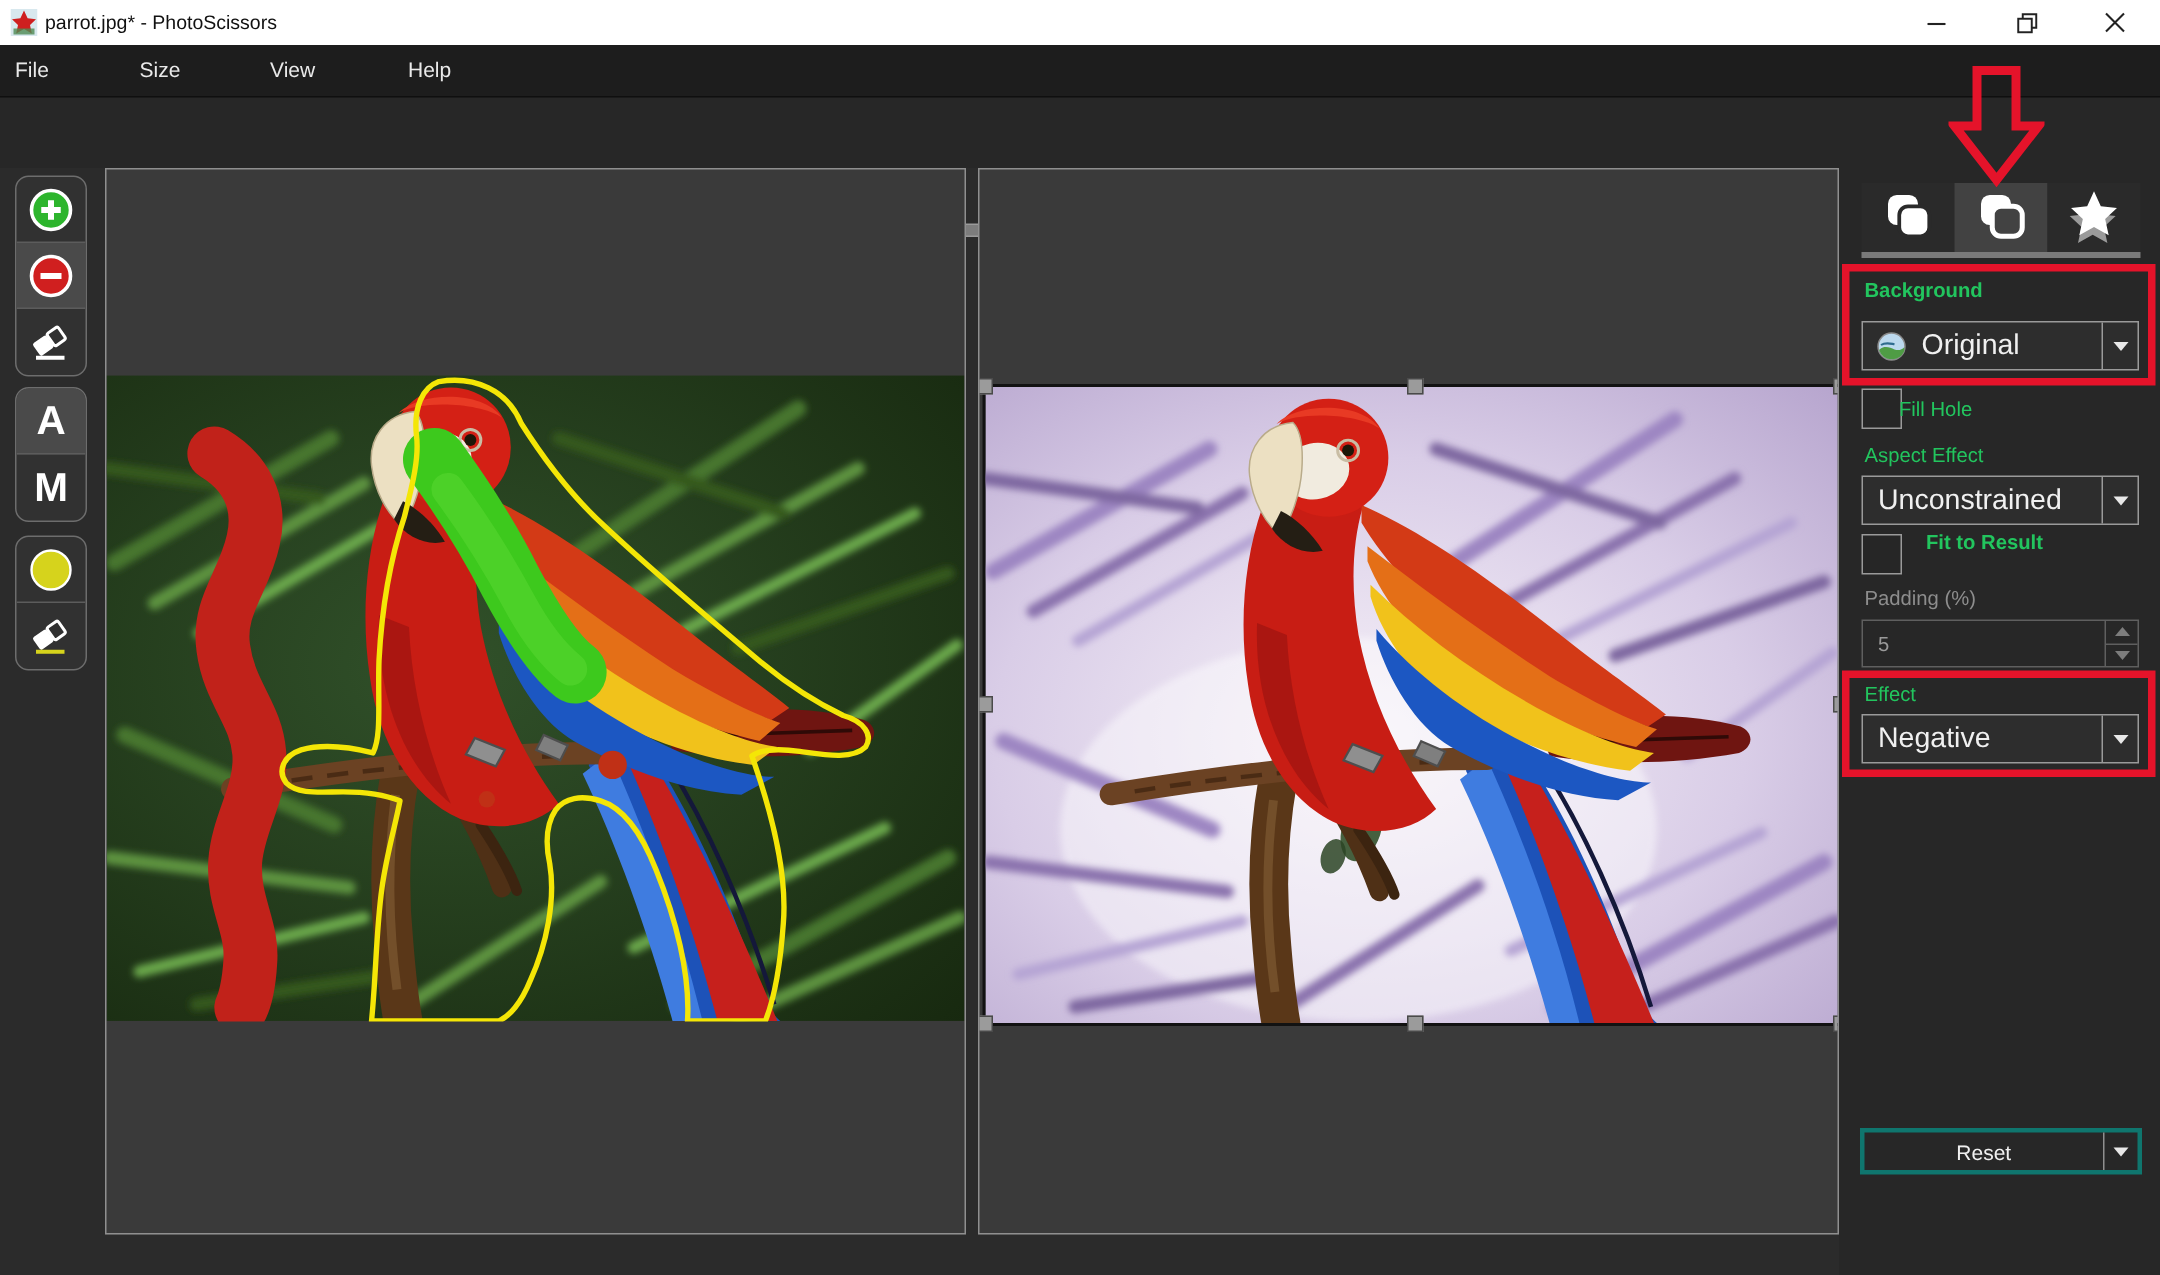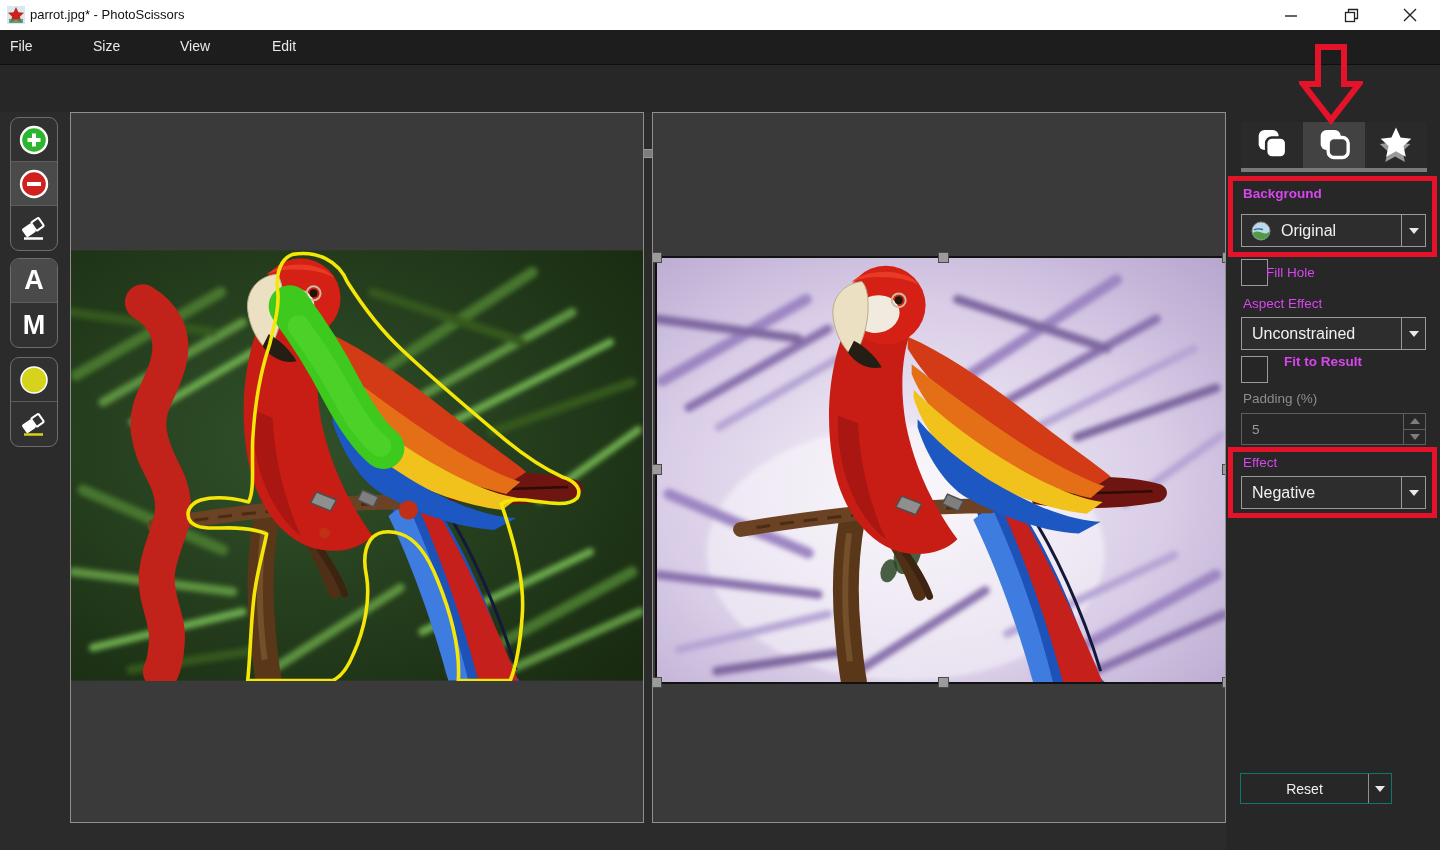--- a/index.html
+++ b/index.html
@@ -43,34 +43,34 @@
   .photo { position:absolute; }
   .resultframe { position:absolute; border:2px solid #121212; }
   .handle { position:absolute; width:11px; height:11px; background:#9b9b9b; border:1px solid #4a4a4a; }
 
   
   .sidebar { left:1226px; top:112px; width:214px; height:738px; background:#272727; }
   .tabstrip { position:absolute; left:15px; top:10px; display:flex; }
   .tab { width:62px; height:46px; display:flex; align-items:center; justify-content:center; background:#2a2a2a; }
   .tab.sel { background:#424242; }
   .tab-underline { position:absolute; left:15px; top:56px; width:186px; height:4px; background:#7a7a7a; }
-  .sb-label { position:absolute; left:17px; font-size:13.5px; color:#d946ef; }
+  .sb-label { position:absolute; left:17px; font-size:13.5px; color:#22c55e; }
   .sb-label.bold { font-weight:bold; }
   .sb-label.dim { color:#8d8d8d; }
   .dd { position:absolute; left:15px; width:185px; height:33px; border:1px solid #9a9a9a; background:#2d2d2d; display:flex; align-items:center; }
-  .dd-text { font-size:16px; color:#f0f0f0; margin-left:10px; }
+  .dd-text { font-size:19px; color:#f0f0f0; margin-left:10px; }
   .dd-arrow { position:absolute; right:0; top:0; width:24px; height:100%; border-left:1px solid #9a9a9a; display:flex; align-items:center; justify-content:center; }
   .dd-tri { width:0; height:0; border-left:5px solid transparent; border-right:5px solid transparent; border-top:6px solid #e8e8e8; }
   .chk { position:absolute; left:15px; width:27px; height:27px; border:1px solid #9a9a9a; background:#262626; }
   .spinbox { position:absolute; left:15px; width:185px; height:32px; border:1px solid #5f5f5f; display:flex; }
   .spinbox .val { flex:1; display:flex; align-items:center; font-size:13.5px; color:#9a9a9a; padding-left:10px; }
   .spinbox .spin-arrows { border-left:1px solid #5f5f5f; }
   .spinbox .tri-up { border-bottom-color:#7d7d7d; }
   .spinbox .tri-dn { border-top-color:#7d7d7d; }
-  .resetbtn { position:absolute; left:14px; top:661px; width:152px; height:31px; border:1px solid #0f766e; display:flex; }
+  .resetbtn { position:absolute; left:14px; top:640px; width:188px; height:31px; border:3px solid #0f766e; display:flex; }
   .resetbtn .lab { flex:1; display:flex; align-items:center; justify-content:center; font-size:14px; color:#f0f0f0; }
   .resetbtn .arr { width:23px; border-left:1px solid #8f8f8f; display:flex; align-items:center; justify-content:center; }
 
   
   .ann-box { position:absolute; border:5px solid #e5132a; }
 </style>
 </head>
 <body>
 
 <svg width="0" height="0" style="position:absolute">
@@ -219,21 +219,21 @@
       <svg width="14" height="14" viewBox="0 0 14 14">
           <path d="M1,1 L13,13 M13,1 L1,13" stroke="#222" stroke-width="1.4"></path>
         </svg>
     </div>
   </div>
 
   <div class="abs menubar">
     <span class="abs menu-item" style="left:10px">File</span>
     <span class="abs menu-item" style="left:93px">Size</span>
     <span class="abs menu-item" style="left:180px">View</span>
-    <span class="abs menu-item" style="left:272px">Edit</span>
+    <span class="abs menu-item" style="left:272px">Help</span>
   </div>
 
   <div class="abs toolbar">
     <div class="abs tbtn" style="left:11px">
       <svg width="36" height="36" viewBox="0 0 44 44">
         <rect x="6" y="7" width="32" height="30" rx="4" fill="none" stroke="#fff" stroke-width="3.4"></rect>
         <path d="M22,13 L22,25" stroke="#fff" stroke-width="4.6"></path>
         <polygon points="14,23 30,23 22,33" fill="#fff"></polygon>
       </svg>
     </div>

